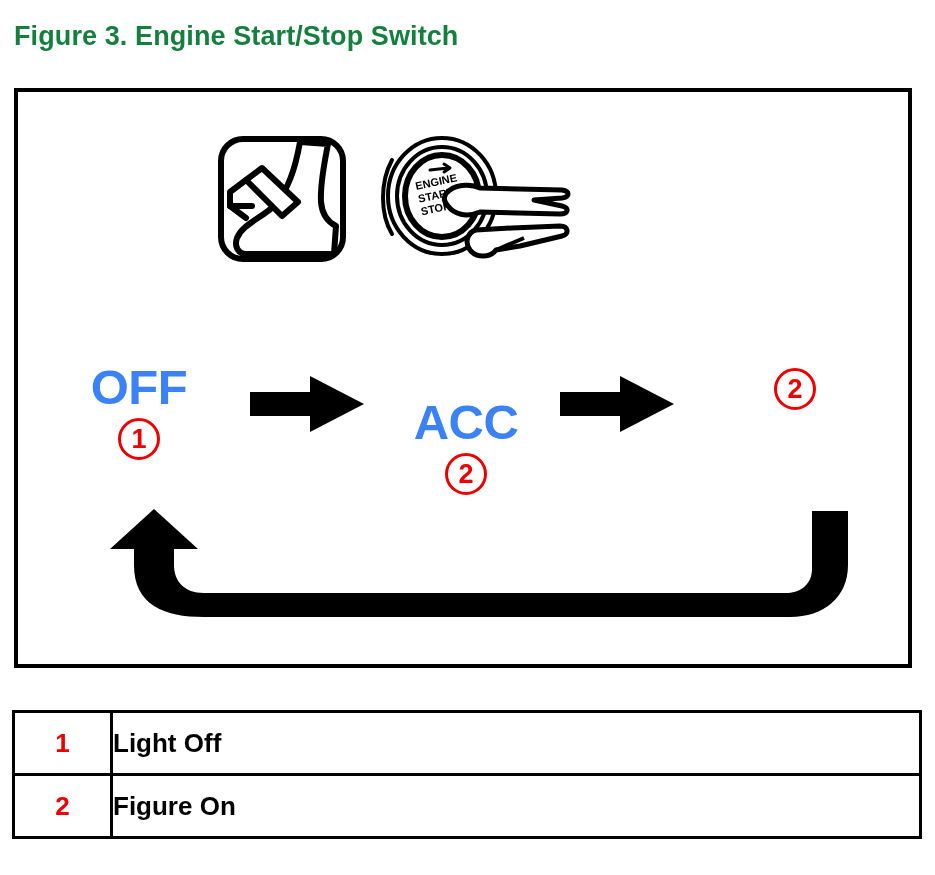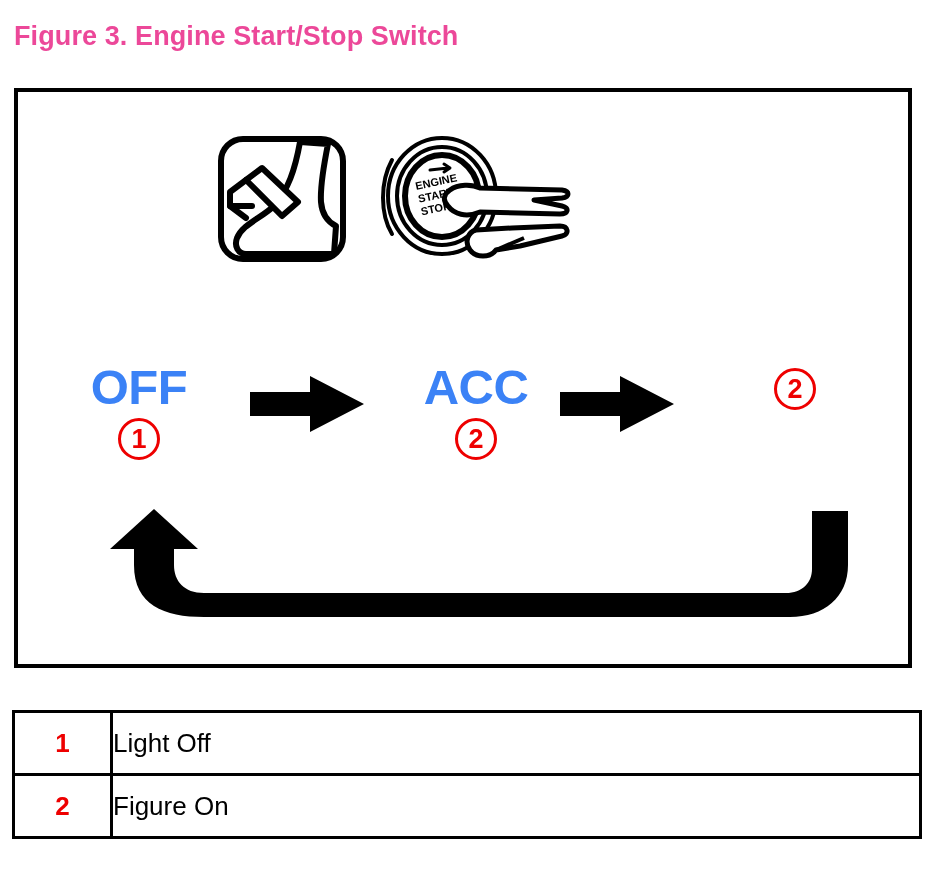--- a/index.html
+++ b/index.html
@@ -15,21 +15,21 @@
     overflow: hidden;
   }
 
   
   #figure-title {
     position: absolute;
     left: 14px;
     top: 21px;
     font-size: 27px;
     font-weight: bold;
-    color: #ec4899;
+    color: #15803d;
     letter-spacing: 0.1px;
     white-space: nowrap;
   }
 
   
   #figure-frame {
     position: absolute;
     left: 14px;
     top: 88px;
     width: 898px;
@@ -66,21 +66,21 @@
     border-radius: 50%;
     box-sizing: border-box;
     margin: 6px auto 0 auto;
     color: #ee0000;
     font-size: 27px;
     font-weight: bold;
     line-height: 36px;
     text-align: center;
   }
   #state-off   { left: 21px; }
-  #state-acc   { left: 358px; }
+  #state-acc   { left: 348px; margin-top: 35px; }
   #state-igon  { left: 677px; }
 
   
   .step-arrow { position: absolute; top: 282px; }
   #step-arrow-1 { left: 230px; }
   #step-arrow-2 { left: 540px; }
 
   
   #loop-arrow {
     position: absolute;
@@ -107,21 +107,21 @@
     width: 95px;
     text-align: center;
     color: #ee0000;
     font-size: 26px;
     font-weight: bold;
   }
   .legend-text-cell {
     padding-left: 22px;
     color: #000000;
     font-size: 26px;
-    font-weight: normal;
+    font-weight: bold;
   }
 </style>
 </head>
 <body>
 
 <div id="figure-title">Figure 3.  Engine Start/Stop Switch</div>
 
 <div id="figure-frame">
 
   <div class="icon-slot" id="brake-pedal-icon">

